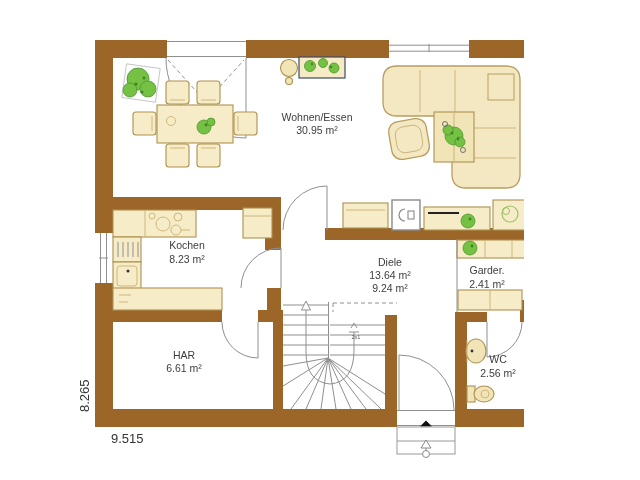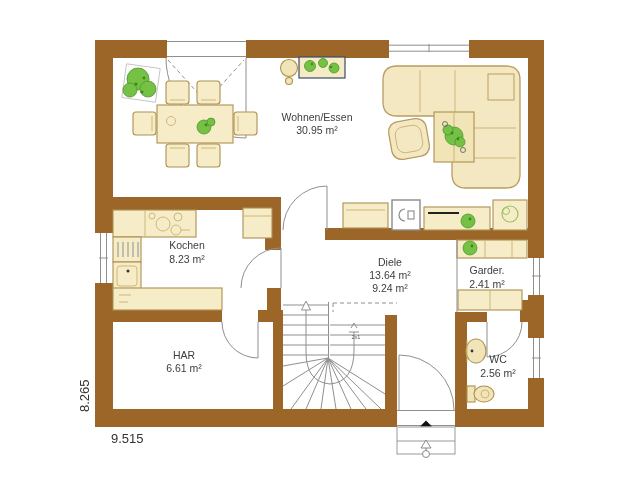--- a/index.html
+++ b/index.html
@@ -1,17 +1,17 @@
 <!DOCTYPE html>
 <html><head>
 <meta charset="utf-8">
 <style>
   html,body{margin:0;padding:0;background:#fff;}
   #stage{position:relative;width:524px;height:480px;background:#ffffff;overflow:hidden;
-         font-family:"Liberation Sans",sans-serif;padding-left:20px;}
+         font-family:"Liberation Sans",sans-serif;}
   svg{position:absolute;left:0;top:0;}
   .wall{fill:#9C6629;stroke:none;}
   .win{stroke:#8f8f8f;stroke-width:1;fill:none;}
   .thin{stroke:#909090;stroke-width:1;fill:none;}
   .dash{stroke:#909090;stroke-width:1;fill:none;stroke-dasharray:4 3;}
   .furn{fill:#F6EDC8;stroke:#AD9150;stroke-width:1.1;}
   .furn2{fill:#F1E4B6;stroke:#AD9150;stroke-width:1.1;}
   .sofa{fill:#F4E8C3;stroke:#B89D5E;stroke-width:1.3;}
   .sketch{stroke:#C9B174;stroke-width:0.9;fill:none;}
   .gline{stroke:#8f8f8f;stroke-width:1;fill:none;}

